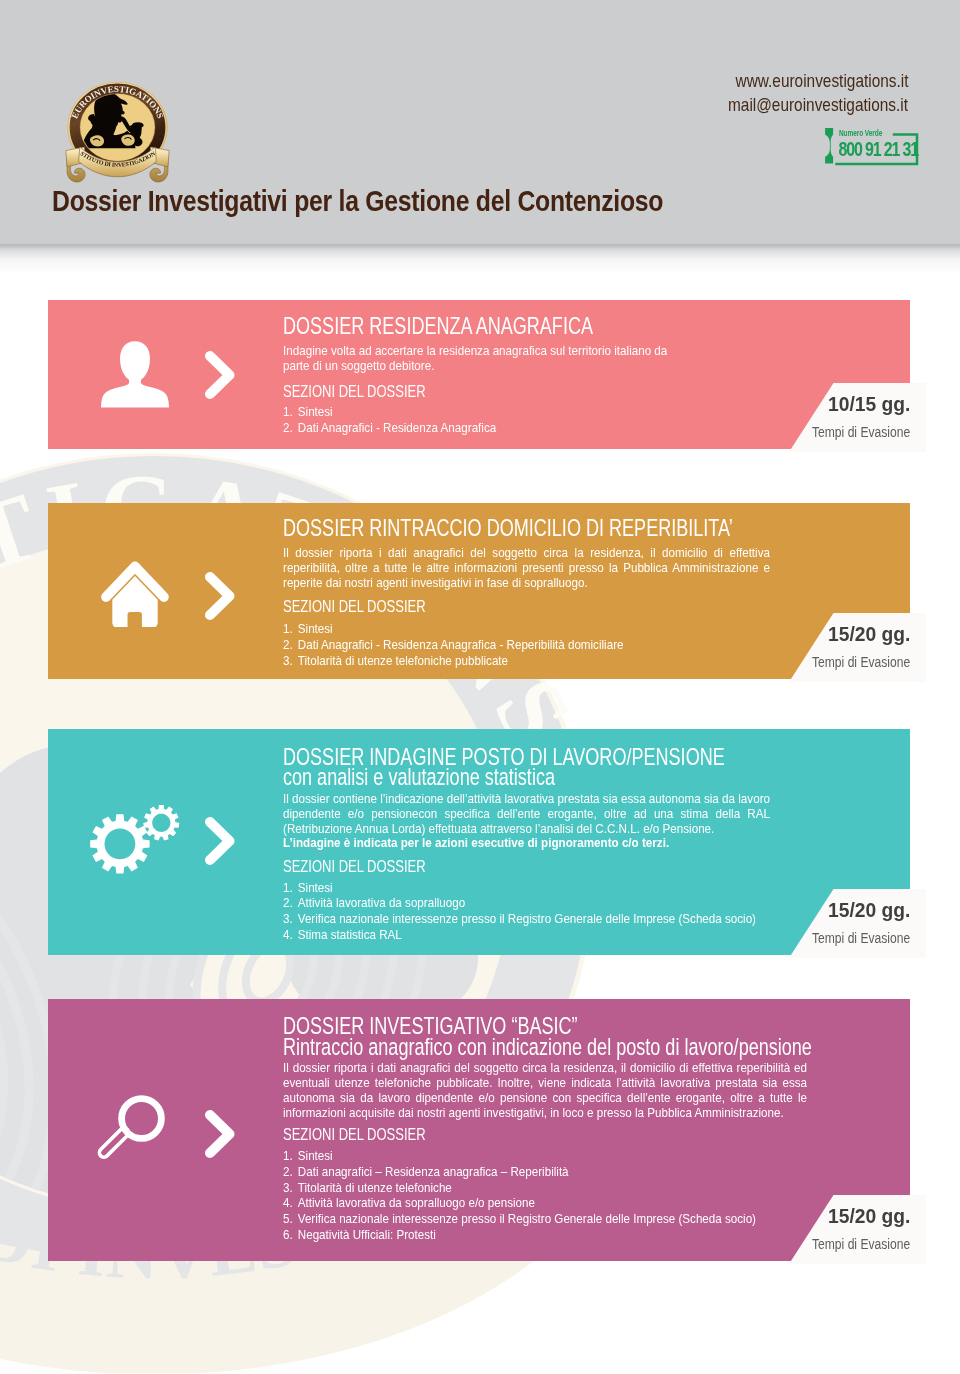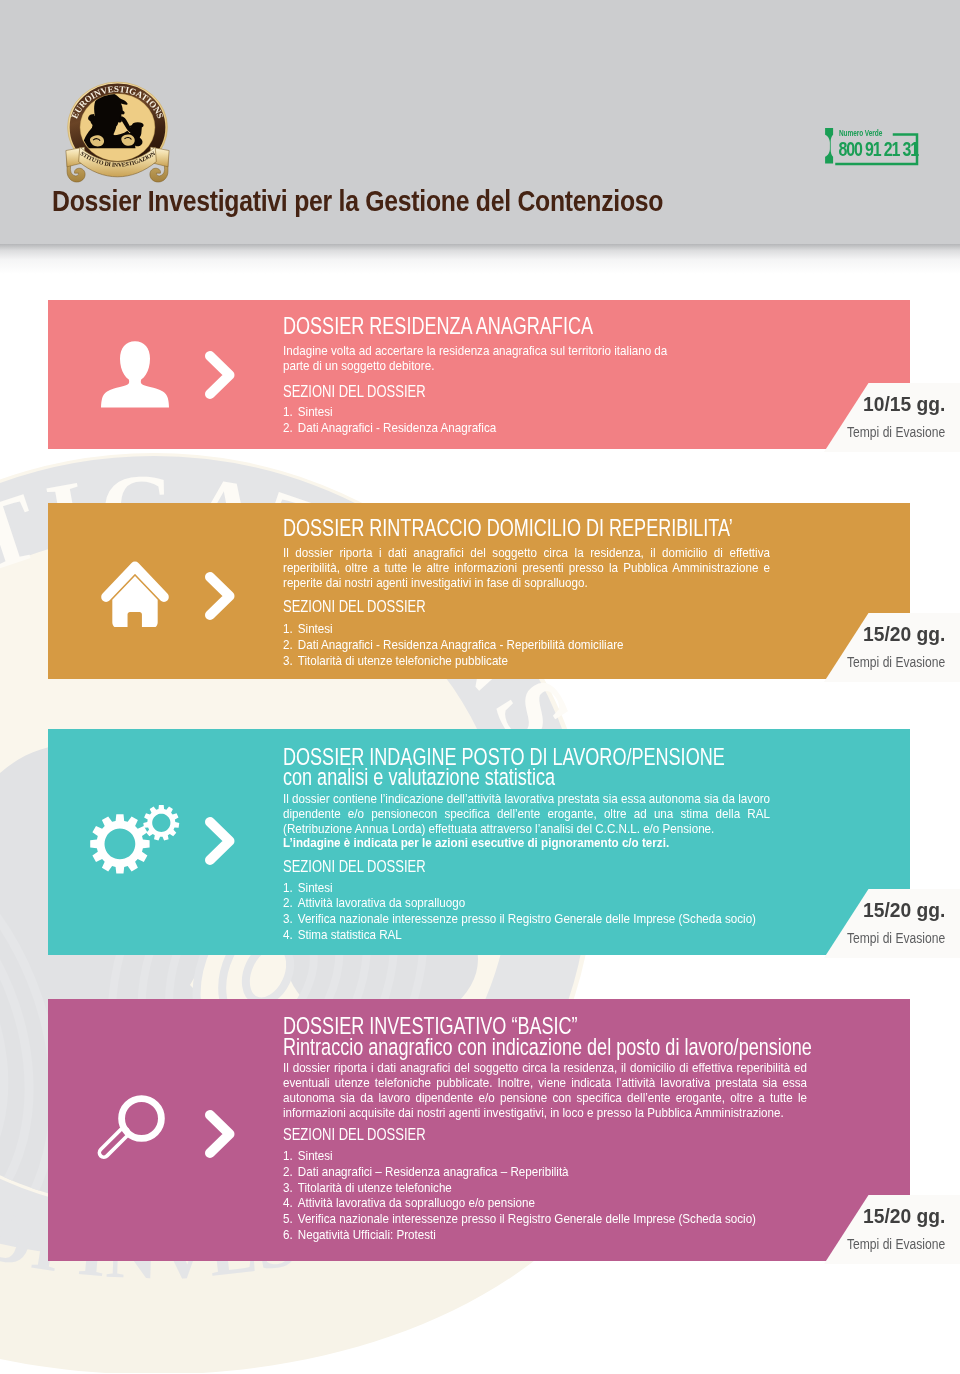--- a/index.html
+++ b/index.html
@@ -38,21 +38,21 @@
      transform:scaleX(.955);transform-origin:0 0;}
   .b-desc b{font-weight:bold;}
   .b-sez{font-size:16.2px;line-height:16.2px;white-space:nowrap;
      transform:scaleX(.8037);transform-origin:0 0;}
   .b-list{font-size:12.2px;line-height:15.7px;
      transform:scaleX(.954);transform-origin:0 0;}
   .b-list div{white-space:nowrap;}
   .b-list .n{display:inline-block;width:15.5px;}
 
   
-  .tab{position:absolute;z-index:6;height:69px;left:824px;width:137px;}
+  .tab{position:absolute;z-index:6;height:69px;left:789px;width:137px;}
   .tab .shadow{position:absolute;left:8px;right:2px;bottom:-3px;height:14px;
      background:radial-gradient(ellipse 72% 110% at 50% 0%,rgba(70,70,70,.38),rgba(70,70,70,0) 72%);}
   .tab .shape{position:absolute;inset:0;background:#fbfaf8;
      clip-path:polygon(44.5px 0,100% 0,100% 100%,0 100%);}
   .tab .big{position:absolute;left:38.8px;top:11.3px;color:#3f3f3f;font-size:20.8px;font-weight:bold;
      line-height:20.8px;letter-spacing:0;white-space:nowrap;transform:scaleX(.925);transform-origin:0 0;}
   .tab .small{position:absolute;left:22.5px;top:43.2px;color:#5c5d5f;font-size:13.8px;line-height:13.8px;
      white-space:nowrap;transform:scaleX(.877);transform-origin:0 0;}
 </style>
 </head>
@@ -220,20 +220,24 @@
         <path d="M36,132 L68,126 L70,152 L38,160 Z" fill="url(#ribg)" stroke="#7b5c26" stroke-width=".9"></path>
         <path d="M214,132 L182,126 L180,152 L212,160 Z" fill="url(#ribg)" stroke="#7b5c26" stroke-width=".9"></path>
         <path d="M60,126 C100,160 150,160 190,126 L192,151 C150,186 100,186 58,151 Z" fill="url(#ribg)" stroke="#7b5c26" stroke-width="1"></path>
         <text font-family="'Liberation Serif',serif" font-size="10.2" font-weight="bold" fill="#24150a" letter-spacing="-0.25">
           <textPath href="#ribp" startOffset="50%" text-anchor="middle">ISTITUTO DI INVESTIGAZIONI</textPath>
         </text>
       </g>
     </svg>
   </div>
   <div class="hdr-title">Dossier Investigativi per la Gestione del Contenzioso</div>
+  <div class="contact">
+    <div class="row"><div>www.euroinvestigations.it</div></div>
+    <div class="row"><div>mail@euroinvestigations.it</div></div>
+  </div>
   <div class="nv">
     <svg viewBox="0 0 200 80" width="100" height="40">
 
       <g fill="#1a9e55">
         <path d="M24,3 L4,3 L4,17 C11,19 16,26 16,34 L16,46 C16,54 11,61 4,63 L4,77 L24,77
                  L24,63 C20,60 18,55 18,48 L18,32 C18,25 20,20 24,17 Z" transform="translate(7,1) scale(0.80,0.96)"></path>
       </g>
 
       <g fill="none" stroke="#1a9e55" stroke-width="5" stroke-linecap="square">
         <path d="M148,17 L194,17 L194,76 L33,76"></path>

